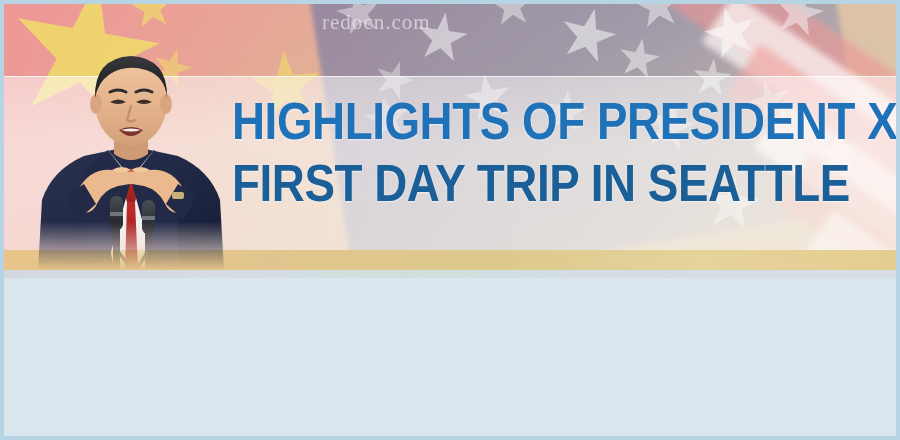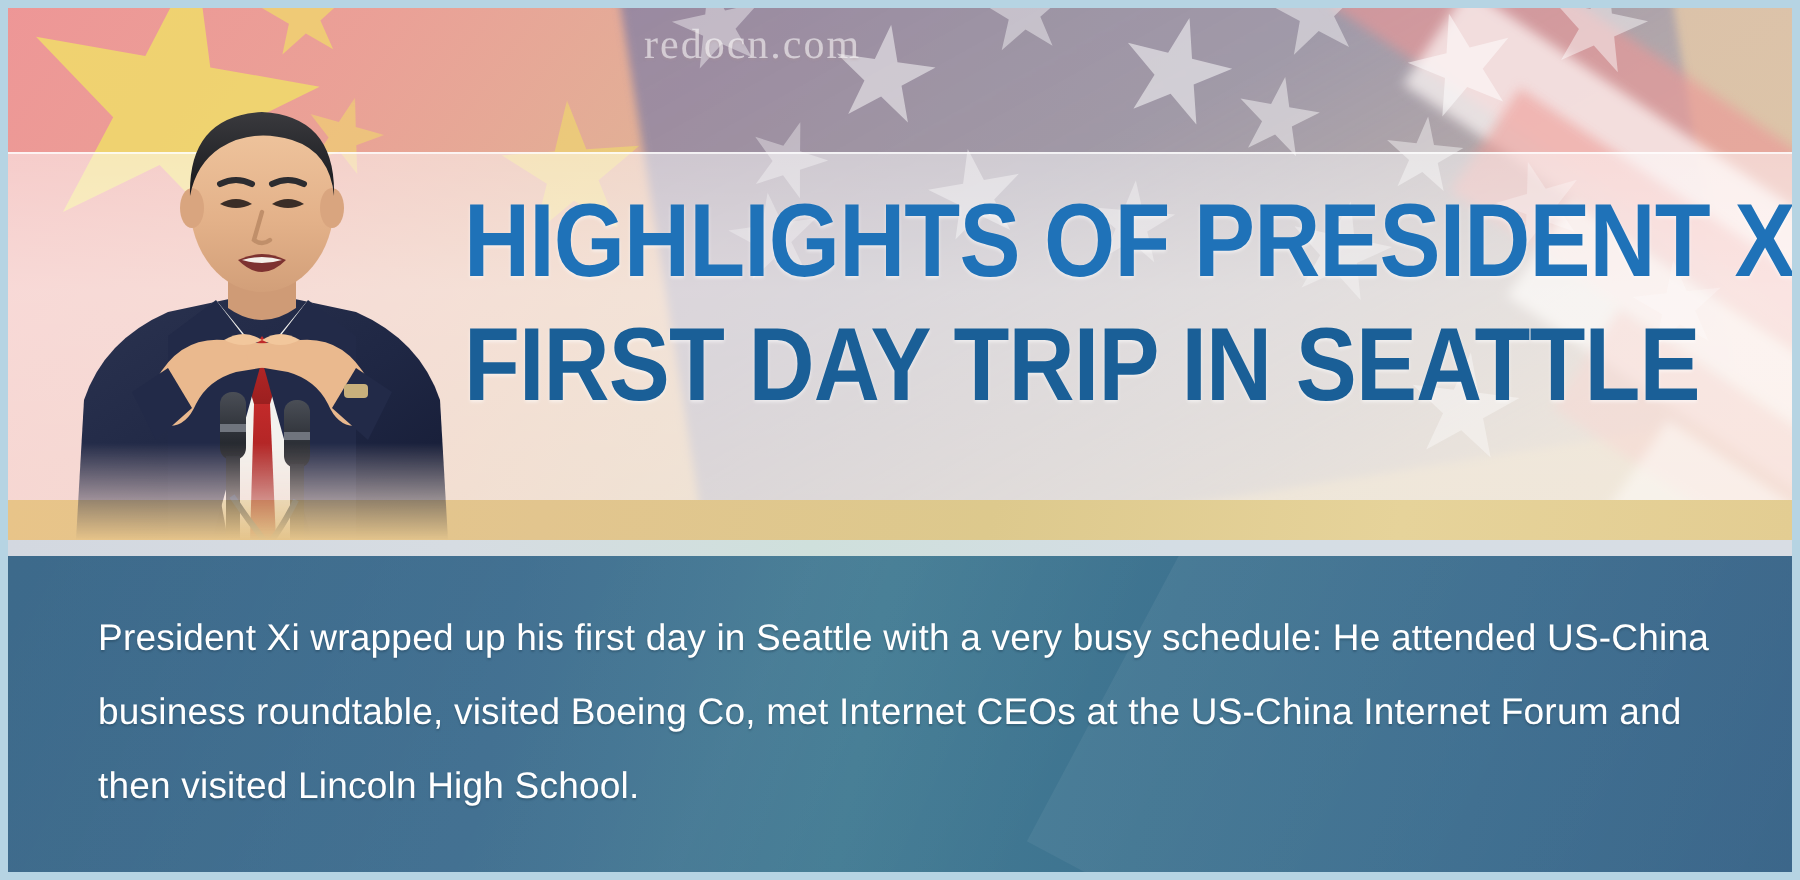--- a/index.html
+++ b/index.html
@@ -12,20 +12,21 @@
   }
 
   #banner {
     position: relative;
     width: 900px;
     height: 440px;
     overflow: hidden;
     box-sizing: border-box;
     border: 4px solid #b6d4e3;
     background: #d9e6ee;
+    text-align: center;
   }
 
   
   #hero {
     position: absolute;
     left: 0; top: 0;
     width: 892px;
     height: 266px;
     overflow: hidden;
   }
@@ -341,18 +342,14 @@
     </svg>
   </div>
 
   <div id="headline">
     <div class="title-line l1">HIGHLIGHTS OF PRESIDENT XI’S</div>
     <div class="title-line l2">FIRST DAY TRIP IN SEATTLE</div>
   </div>
 
   <div id="divider"></div>
 
-  <div id="body-panel">
-    <div class="panel-sheen"></div>
-    <div id="body-text">President Xi wrapped up his first day in Seattle with a very busy schedule: He attended US-China business roundtable, visited Boeing Co, met Internet CEOs at the US-China Internet Forum and then visited Lincoln High School.</div>
-  </div>
 
 </div>
 
 </body></html>

